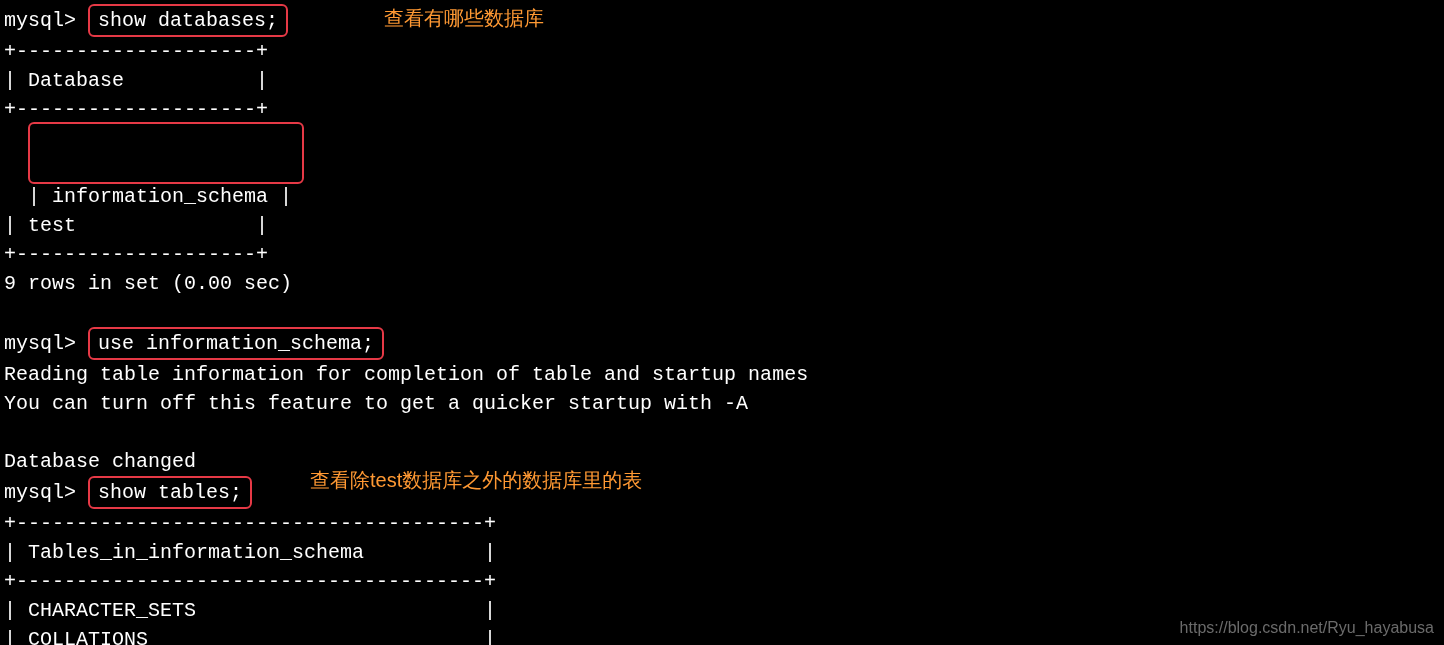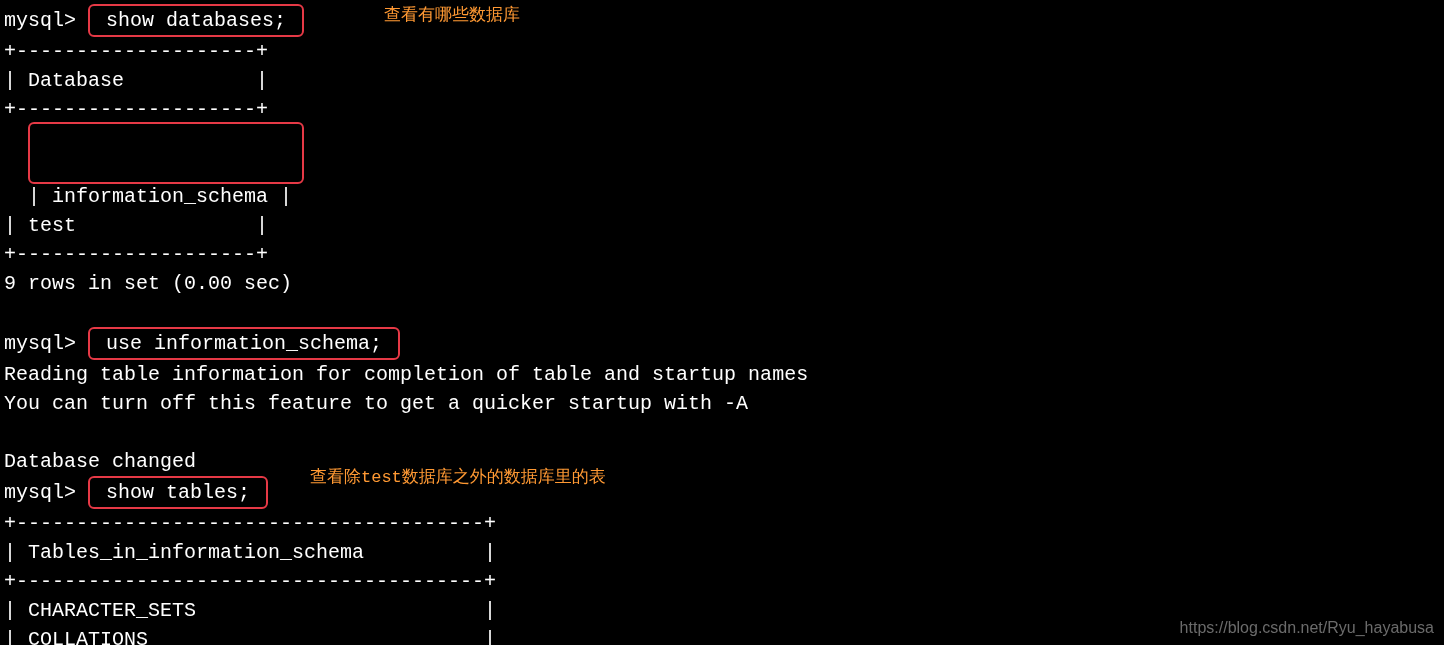--- a/index.html
+++ b/index.html
@@ -19,27 +19,27 @@
       position: relative;
       overflow: hidden;
     }
     .line {
       white-space: pre;
       position: relative;
     }
     .highlight-box {
       border: 2px solid #e63946;
       border-radius: 6px;
-      padding: 0 16px;
+      padding: 0 8px;
       display: inline-block;
     }
     .annotation {
       color: #ff9933;
-      font-family: Liberation Mono, monospace;
-      font-size: 17px;
+      font-family: Liberation Sans, sans-serif;
+      font-size: 20px;
       position: absolute;
       white-space: nowrap;
     }
     .watermark {
       position: absolute;
       bottom: 6px;
       right: 10px;
       color: #6b6b6b;
       font-family: Arial, sans-serif;
       font-size: 16px;

